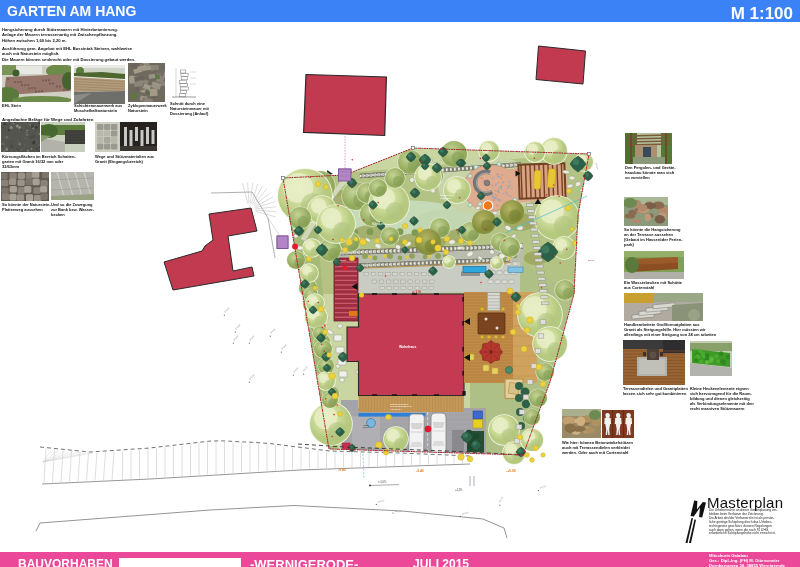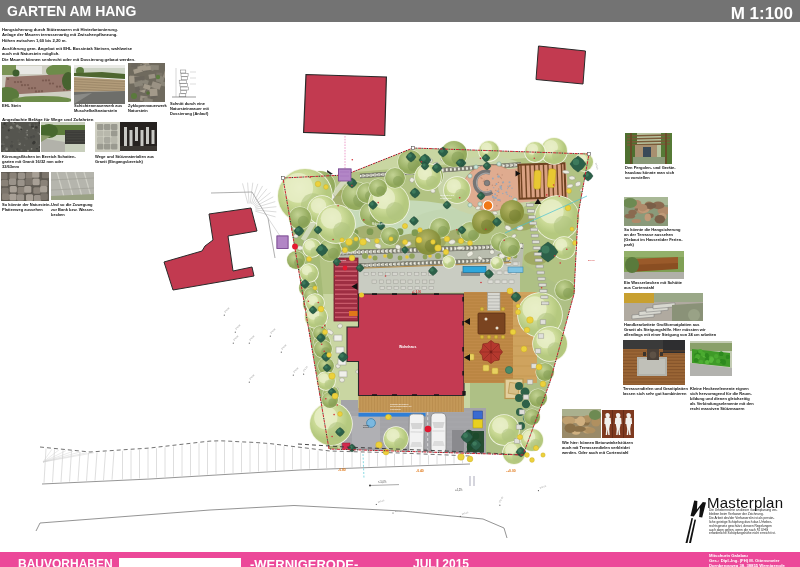--- a/index.html
+++ b/index.html
@@ -1,16 +1,16 @@
 <!DOCTYPE html>
 <html><head><meta charset="utf-8">
 <style>
 html,body{margin:0;padding:0;background:#fff;font-family:"Liberation Sans",sans-serif;}
 #sheet{position:relative;width:800px;height:567px;overflow:hidden;background:#fff;}
-.bar{position:absolute;left:0;width:800px;background:#737373;color:#fff;font-weight:bold;}
+.bar{position:absolute;left:0;width:800px;background:#3b82f6;color:#fff;font-weight:bold;}
 </style></head>
 <body>
 <div id="sheet">
 <svg style="position:absolute;left:0;top:0" width="800" height="567" viewBox="0 0 800 567">
       <defs>
         <radialGradient id="gPale" cx="40%" cy="35%">
           <stop offset="0%" stop-color="#e7eec5"></stop>
           <stop offset="60%" stop-color="#ccdb98"></stop>
           <stop offset="100%" stop-color="#b5c97f"></stop>
         </radialGradient>

